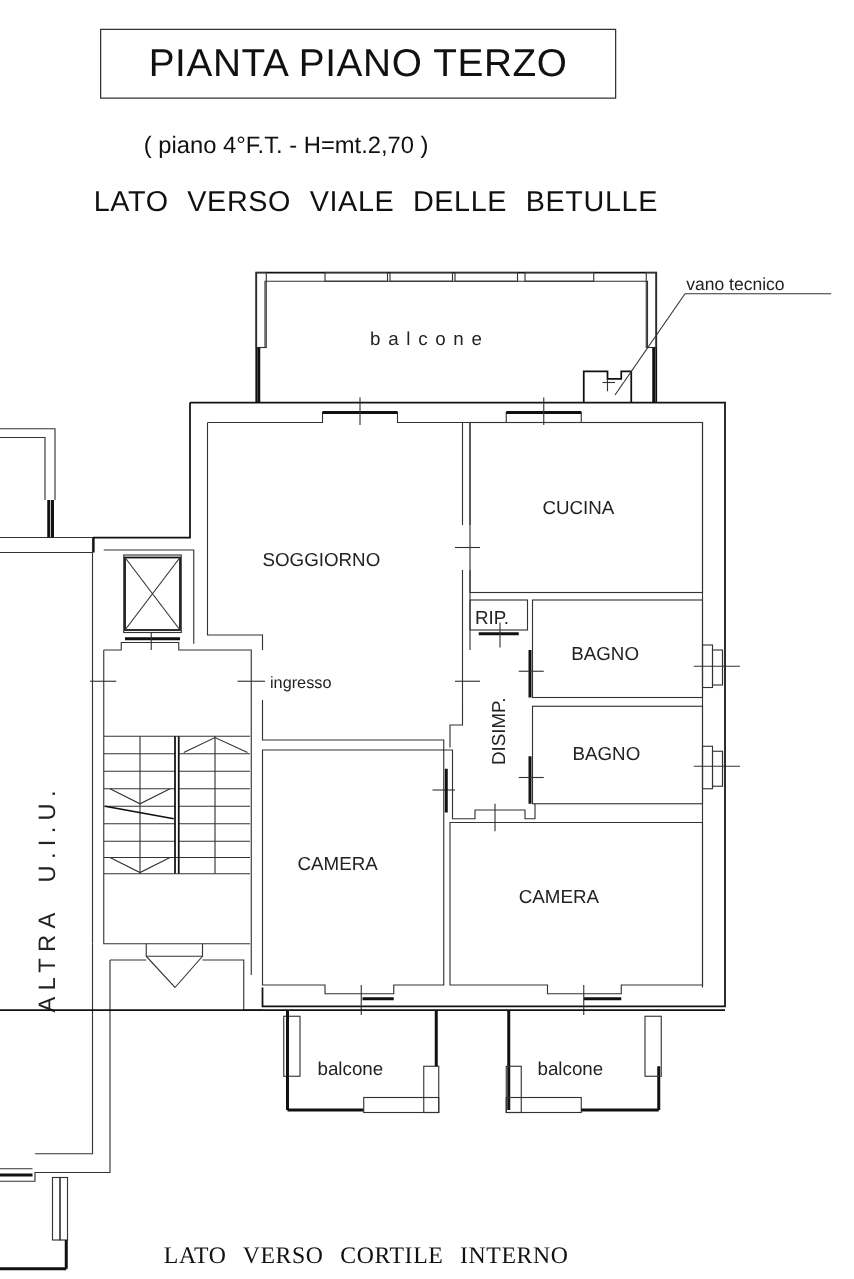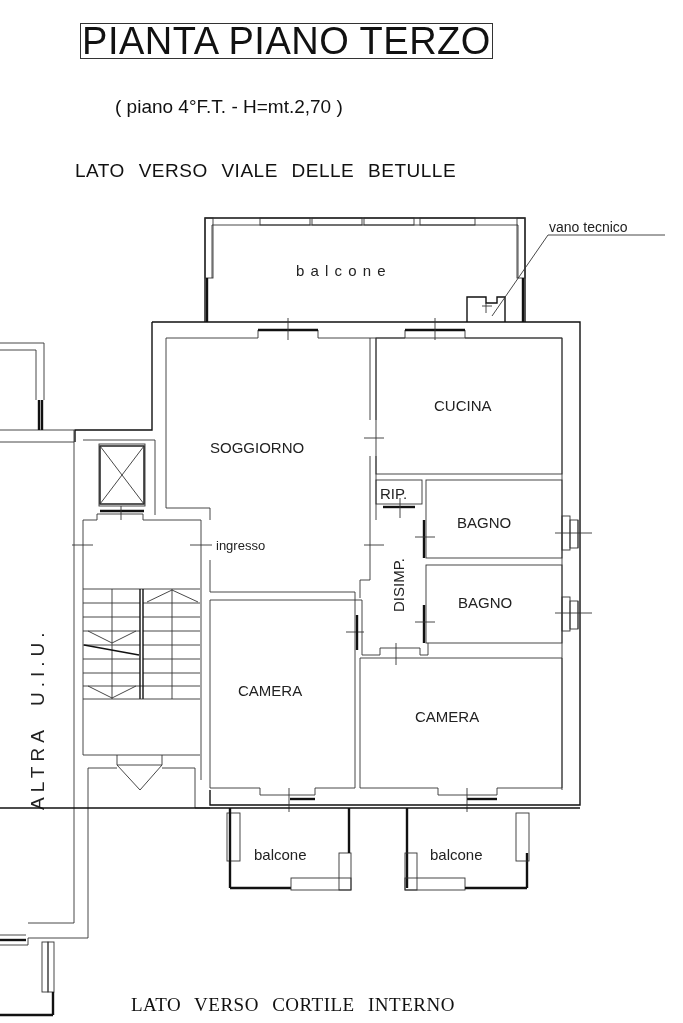--- a/index.html
+++ b/index.html
@@ -2,23 +2,23 @@
 <html><head>
 <meta charset="utf-8">
 <style>
   html, body { margin:0; padding:0; background:#ffffff; }
   body { width:683px; height:1023px; position:relative; overflow:hidden; font-family:"Liberation Sans", sans-serif; color:#111; }
   #plan { position:absolute; left:0; top:0; width:683px; height:1023px; }
   .w { fill:none; stroke:#111; stroke-width:1.4; }
   .wt { fill:none; stroke:#111; stroke-width:2.4; }
   .th { fill:none; stroke:#333; stroke-width:0.9; }
   .lbl { font-family:"Liberation Sans", sans-serif; fill:#222; }
-  .title-box { position:absolute; left:80px; top:23px; width:413px; height:36px; border:1.5px solid #333; box-sizing:border-box; display:flex; align-items:center; justify-content:center; font-size:38px; letter-spacing:0.5px; color:#111; }
-  .subtitle { position:absolute; left:115px; top:96px; font-size:19px; color:#111; }
-  .side-top { position:absolute; left:75px; top:160px; font-size:19px; word-spacing:8px; letter-spacing:0.5px; }
+  .title-box { position:absolute; left:80px; top:23px; width:413px; height:56px; border:1.5px solid #333; box-sizing:border-box; display:flex; align-items:center; justify-content:center; font-size:31px; letter-spacing:0.5px; color:#111; }
+  .subtitle { position:absolute; left:115px; top:106px; font-size:19px; color:#111; }
+  .side-top { position:absolute; left:75px; top:148px; font-size:23px; word-spacing:8px; letter-spacing:0.5px; }
   .side-bottom { position:absolute; left:131px; top:994px; font-size:19px; word-spacing:8px; letter-spacing:0.5px;font-family:Liberation Serif, serif; }
 </style>
 </head>
 <body>
 
 <div class="title-box">PIANTA PIANO TERZO</div>
 <div class="subtitle">( piano 4°F.T. - H=mt.2,70 )</div>
 <div class="side-top">LATO VERSO VIALE DELLE BETULLE</div>
 <div class="side-bottom">LATO VERSO CORTILE INTERNO</div>
 

